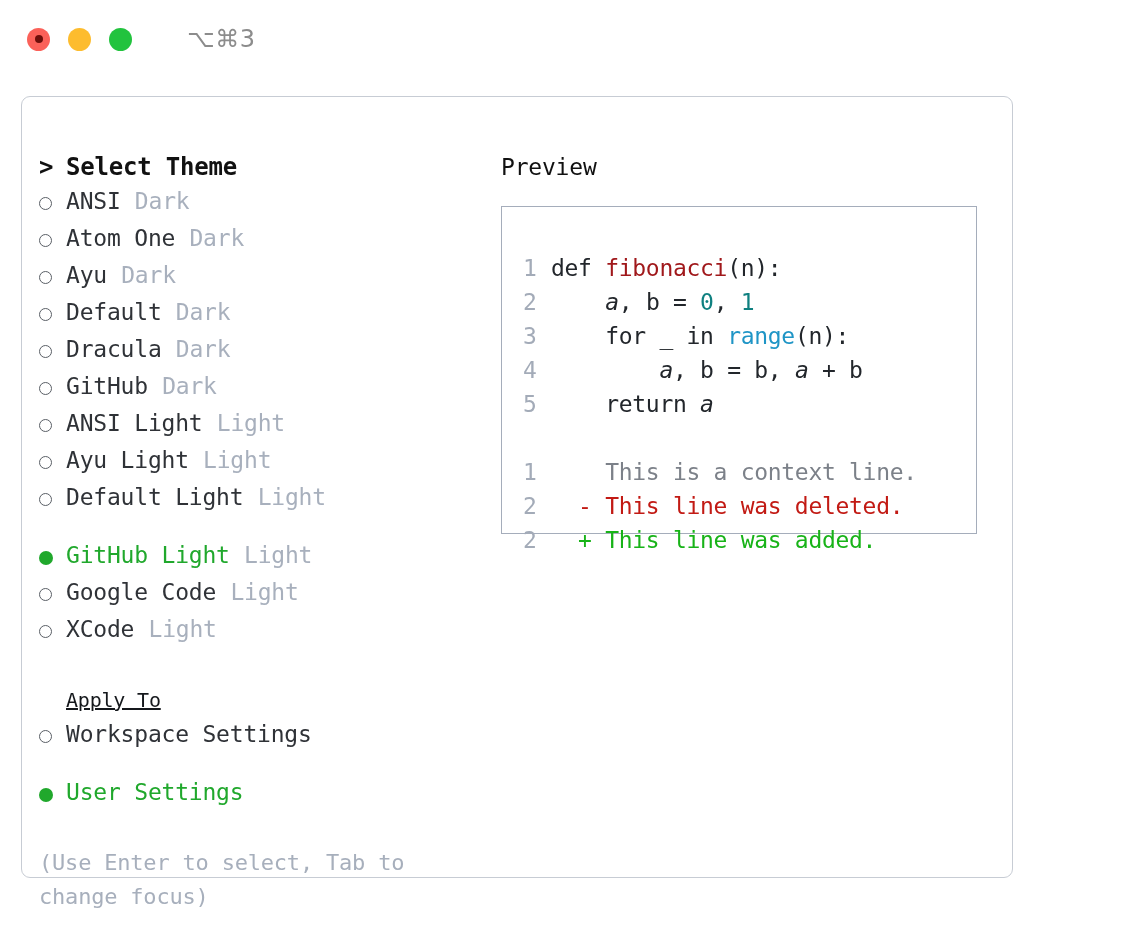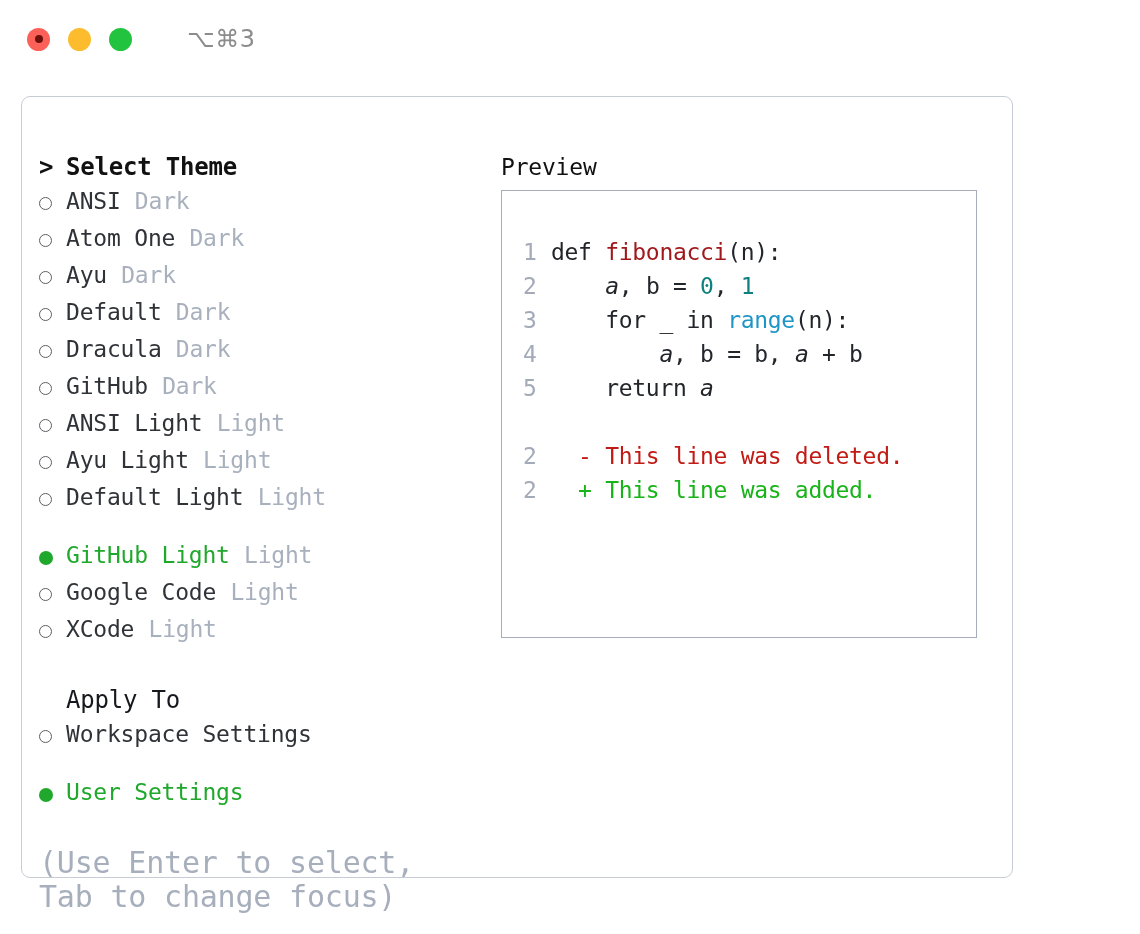--- a/index.html
+++ b/index.html
@@ -143,30 +143,31 @@
   .variant {
     color: #a8b0bd;
     margin-left: 0.62em;
   }
 
   .section-gap { height: 34px; }
 
   .apply-header {
     display: flex;
     align-items: baseline;
-    font-size: 24px;
+    font-size: 20px;
     line-height: 34px;
     color: #15181c;
     letter-spacing: -0.2px;
+    text-decoration: underline;
   }
   .apply-header .marker { color: transparent; }
 
   .hint {
     margin-top: 34px;
-    font-size: 30px;
+    font-size: 22px;
     line-height: 34px;
     color: #a7afbc;
     letter-spacing: -0.2px;
     width: 410px;
   }
 
   
   .right-col {
     position: absolute;
     left: 479px;
@@ -174,23 +175,23 @@
     width: 490px;
   }
   .preview-title {
     font-size: 23px;
     font-weight: normal;
     color: #111111;
     line-height: 34px;
     letter-spacing: -0.2px;
   }
   .preview-box {
-    margin-top: 6px;
+    margin-top: 22px;
     width: 476px;
-    height: 448px;
+    height: 328px;
     border: 1px solid #a5adbb;
     box-sizing: border-box;
     background: #ffffff;
     position: relative;
   }
   .code-area {
     position: absolute;
     left: 21px;
     top: 44px;
     right: 6px;
@@ -278,20 +279,21 @@
           <div class="code-area">
             <div id="code-lines">
                 <div class="code-line"><span class="lineno">1</span><span>def </span><span class="tok-fn">fibonacci</span><span>(n):</span></div>
                 <div class="code-line"><span class="lineno">2</span><span>    </span><span class="tok-var">a</span><span>, </span><span>b</span><span> = </span><span class="tok-num">0</span><span>, </span><span class="tok-num">1</span></div>
                 <div class="code-line"><span class="lineno">3</span><span>    for _ in </span><span class="tok-call">range</span><span>(n):</span></div>
                 <div class="code-line"><span class="lineno">4</span><span>        </span><span class="tok-var">a</span><span>, b = b, </span><span class="tok-var">a</span><span> + b</span></div>
                 <div class="code-line"><span class="lineno">5</span><span>    return </span><span class="tok-var">a</span></div>
               </div>
             <div class="diff-gap"></div>
             <div id="diff-lines">
+                <div class="code-line"><span class="lineno">1</span><span class="diff-ctx">    This is a context line.</span></div>
                 <div class="code-line"><span class="lineno">2</span><span class="diff-del">  - This line was deleted.</span></div>
                 <div class="code-line"><span class="lineno">2</span><span class="diff-add">  + This line was added.</span></div>
               </div>
           </div>
         </div>
       </div>
 
     </div>
   </div>
 </div>

